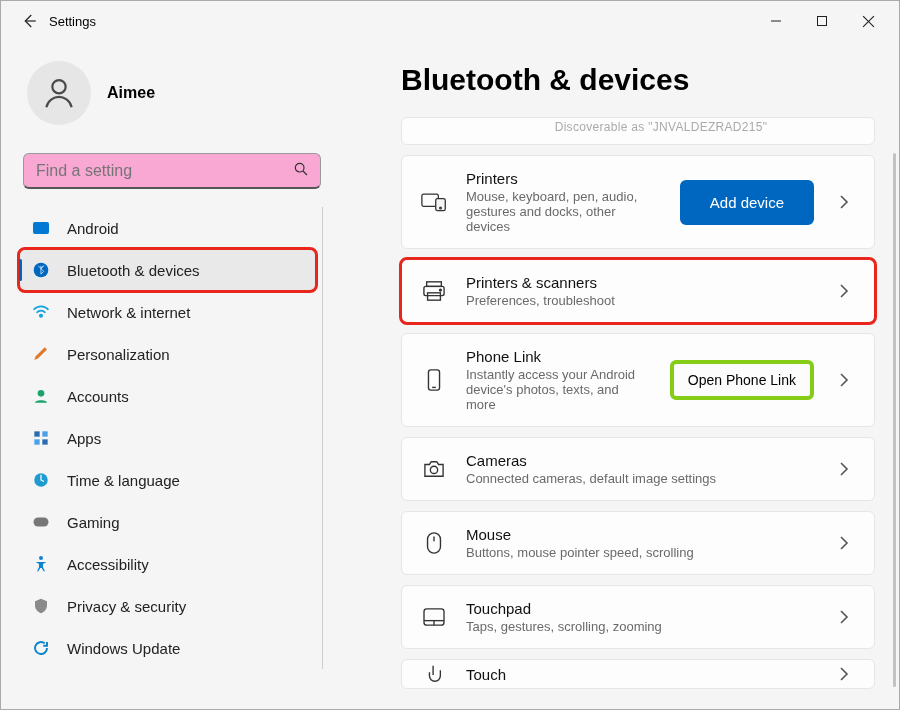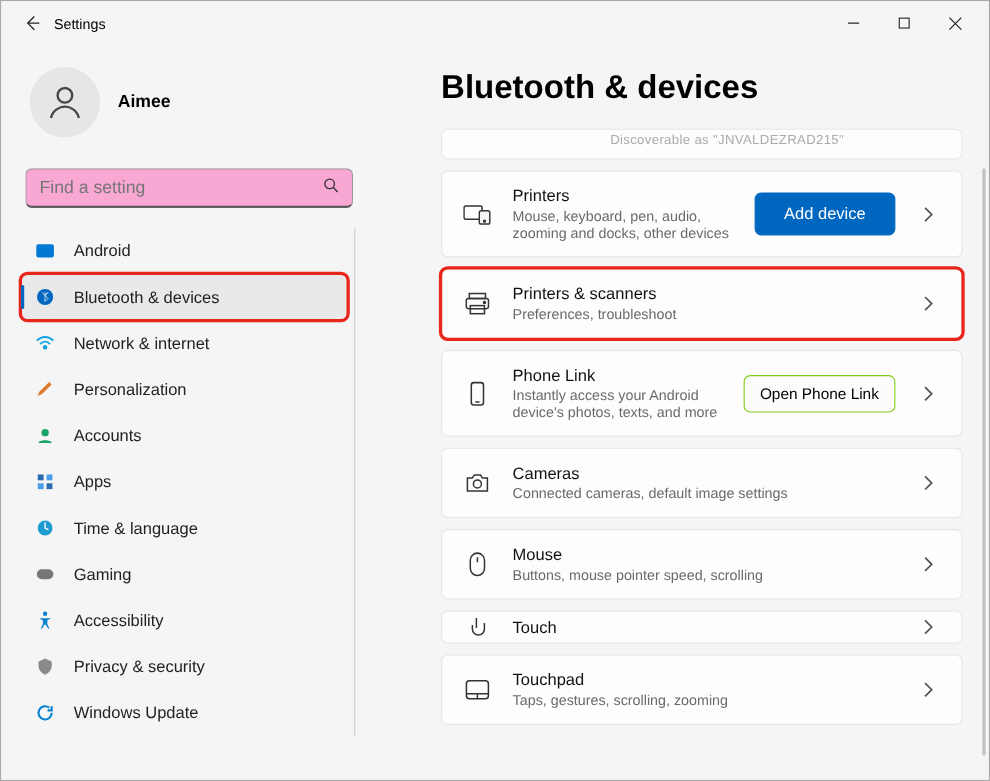--- a/index.html
+++ b/index.html
@@ -26,21 +26,21 @@
   .highlight-sidebar { outline:3px solid #e8261c; outline-offset:-1px; }
   .main { flex:1; padding: 10px 24px 0 24px; overflow:hidden; position:relative;}
   .page-title { font-size:30px; font-weight:600; margin: 12px 0 20px 0;}
   .card-stack { display:flex; flex-direction:column; gap:10px; }
   .card { background:#fdfdfd; border:1px solid #e6e6e6; border-radius:6px; display:flex; align-items:center; padding:14px 18px; gap:18px;}
   .card.cutoff-top { padding-top:0; padding-bottom:10px; }
   .card-icon { width:28px; display:flex; justify-content:center; color:#333;}
   .card-text { flex:1; min-width:0;}
   .card-title { font-size:15px; color:#111;}
   .card-sub { font-size:13px; color:#6a6a6a; margin-top:2px;}
-  .card-action-btn { border:1px solid #84cc16; background:#fcfcfc; border-radius:6px; padding:8px 14px; font-size:14px; cursor:pointer; }
+  .card-action-btn { border:4px solid #84cc16; background:#fcfcfc; border-radius:6px; padding:8px 14px; font-size:14px; cursor:pointer; }
   .card-action-btn.primary { background:#0067c0; border-color:#0067c0; color:#fff; padding:10px 26px; font-size:15px;}
   .chev { width:24px; display:flex; justify-content:center; color:#555;}
   .highlight-card { outline:3px solid #e8261c; outline-offset:-1px; }
   .scroll-indicator { position:absolute; right:3px; top:112px; bottom:22px; width:3px; background:#c2c2c2; border-radius:2px;}
   
   .sq { width:16px; height:12px; border-radius:2px; display:inline-block;}
 </style>
 </head>
 <body>
 
@@ -210,21 +210,21 @@
       <div class="card">
         <div class="card-icon">
           <svg width="26" height="22" viewBox="0 0 30 24" fill="none" stroke="#333" stroke-width="1.5">
               <rect x="1" y="3" width="19" height="14" rx="2"></rect>
               <rect x="17" y="8" width="11" height="14" rx="2" fill="#f5f5f5"></rect>
               <circle cx="22.5" cy="19" r="1"></circle>
             </svg>
         </div>
         <div class="card-text">
           <div class="card-title">Printers</div>
-          <div class="card-sub">Mouse, keyboard, pen, audio, zooming and docks, other devices</div>
+          <div class="card-sub">Mouse, keyboard, pen, audio, gestures and docks, other devices</div>
         </div>
         <button class="card-action-btn primary">Add device</button>
         <div class="chev">
             <svg width="10" height="16" viewBox="0 0 10 16" fill="none" stroke="#555" stroke-width="1.6">
               <path d="M2 2l6 6-6 6"></path>
             </svg>
           </div>
       </div>
 
       <div class="card highlight-card">
@@ -295,51 +295,51 @@
           <div class="card-title">Mouse</div>
           <div class="card-sub">Buttons, mouse pointer speed, scrolling</div>
         </div>
         <div class="chev">
             <svg width="10" height="16" viewBox="0 0 10 16" fill="none" stroke="#555" stroke-width="1.6">
               <path d="M2 2l6 6-6 6"></path>
             </svg>
           </div>
       </div>
 
-      <div class="card" style="height:30px; overflow:hidden;">
-        <div class="card-icon">
-          <svg width="20" height="22" viewBox="0 0 22 24" fill="none" stroke="#333" stroke-width="1.5">
-              <path d="M10 3v10M6 10v4a6 6 0 0 0 12 0v-6"></path>
-            </svg>
-        </div>
-        <div class="card-text">
-          <div class="card-title">Touch</div>
-        </div>
-        <div class="chev">
-            <svg width="10" height="16" viewBox="0 0 10 16" fill="none" stroke="#555" stroke-width="1.6">
-              <path d="M2 2l6 6-6 6"></path>
-            </svg>
-          </div>
-      </div>
-
       <div class="card">
         <div class="card-icon">
           <svg width="24" height="20" viewBox="0 0 26 22" fill="none" stroke="#333" stroke-width="1.5">
               <rect x="2" y="2" width="22" height="18" rx="3"></rect>
               <line x1="2" y1="15" x2="24" y2="15"></line>
               <line x1="13" y1="15" x2="13" y2="20"></line>
             </svg>
         </div>
         <div class="card-text">
           <div class="card-title">Touchpad</div>
           <div class="card-sub">Taps, gestures, scrolling, zooming</div>
         </div>
         <div class="chev">
             <svg width="10" height="16" viewBox="0 0 10 16" fill="none" stroke="#555" stroke-width="1.6">
               <path d="M2 2l6 6-6 6"></path>
             </svg>
           </div>
       </div>
 
+      <div class="card" style="height:30px; overflow:hidden;">
+        <div class="card-icon">
+          <svg width="20" height="22" viewBox="0 0 22 24" fill="none" stroke="#333" stroke-width="1.5">
+              <path d="M10 3v10M6 10v4a6 6 0 0 0 12 0v-6"></path>
+            </svg>
+        </div>
+        <div class="card-text">
+          <div class="card-title">Touch</div>
+        </div>
+        <div class="chev">
+            <svg width="10" height="16" viewBox="0 0 10 16" fill="none" stroke="#555" stroke-width="1.6">
+              <path d="M2 2l6 6-6 6"></path>
+            </svg>
+          </div>
+      </div>
+
     </div>
     <div class="scroll-indicator"></div>
   </div>
 </div>
 
 </body></html>

